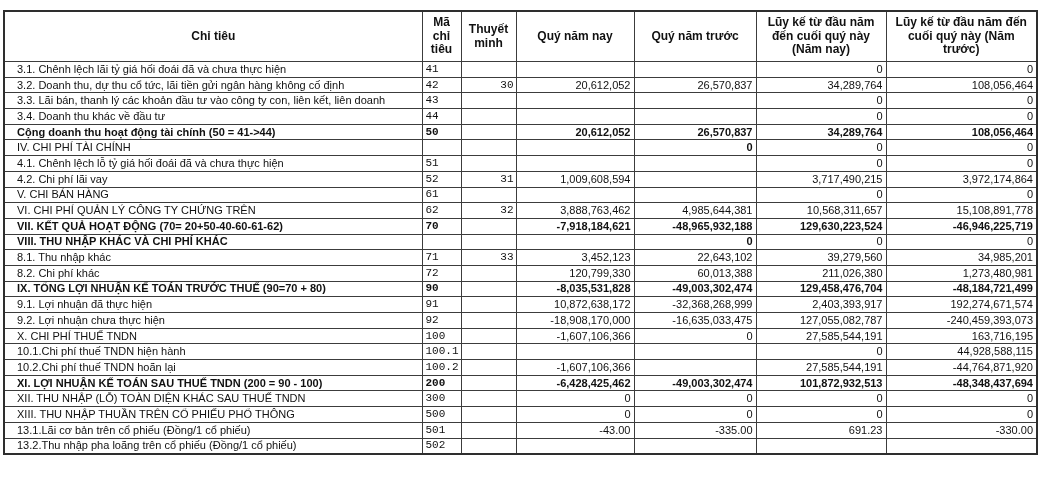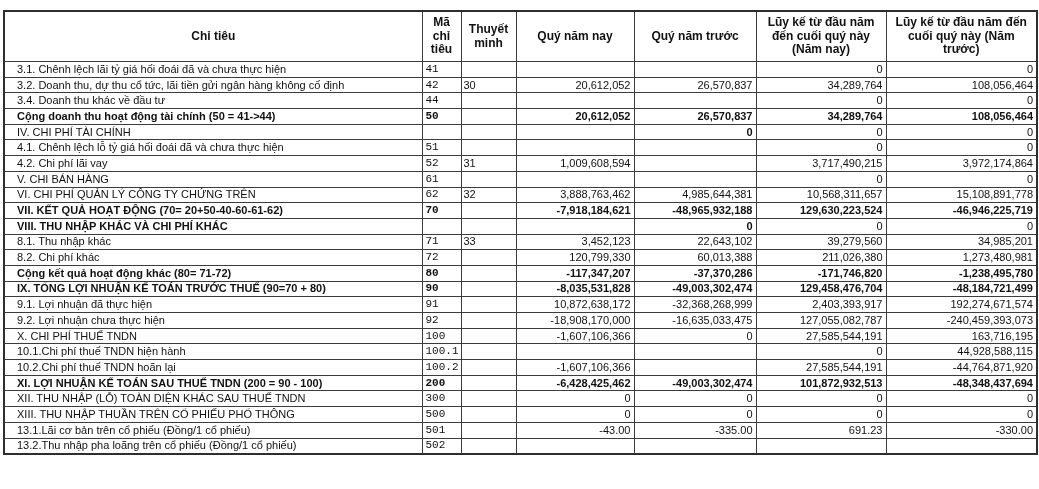--- a/index.html
+++ b/index.html
@@ -39,21 +39,21 @@
   tbody td {
     font-size: 11px;
     line-height: 13px;
     height: 14.7px;
     padding: 0 2px;
     white-space: nowrap;
     vertical-align: middle;
   }
   td.label { padding-left: 12px; text-align: left; }
   td.code  { padding-left: 3px; text-align: left; font-family: Liberation Mono, monospace; }
-  td.note  { text-align: left; }
+  td.note  { text-align: right; font-family: Liberation Mono, monospace; }
   td.num   { text-align: right; padding-right: 3px; }
   tr.bold td { font-weight: bold; }
   td.b { font-weight: bold; }
 </style>
 </head>
 <body>
 
 <div class="sheet">
   <table class="fin">
     <colgroup>
@@ -90,20 +90,29 @@
   <tr>
     <td class="label">3.2. Doanh thu, dự thu cổ tức, lãi tiền gửi ngân hàng không cố định</td>
     <td class="code">42</td>
     <td class="note">30</td>
     <td class="num">20,612,052</td>
     <td class="num">26,570,837</td>
     <td class="num">34,289,764</td>
     <td class="num">108,056,464</td>
   </tr>
 
+  <tr>
+    <td class="label">3.3. Lãi bán, thanh lý các khoản đầu tư vào công ty con, liên kết, liên doanh</td>
+    <td class="code">43</td>
+    <td class="note"></td>
+    <td class="num"></td>
+    <td class="num"></td>
+    <td class="num">0</td>
+    <td class="num">0</td>
+  </tr>
 
   <tr>
     <td class="label">3.4. Doanh thu khác về đầu tư</td>
     <td class="code">44</td>
     <td class="note"></td>
     <td class="num"></td>
     <td class="num"></td>
     <td class="num">0</td>
     <td class="num">0</td>
   </tr>
@@ -202,29 +211,20 @@
   <tr>
     <td class="label">8.2. Chi phí khác</td>
     <td class="code">72</td>
     <td class="note"></td>
     <td class="num">120,799,330</td>
     <td class="num">60,013,388</td>
     <td class="num">211,026,380</td>
     <td class="num">1,273,480,981</td>
   </tr>
 
-  <tr class="bold">
-    <td class="label">Cộng kết quả hoạt động khác (80= 71-72)</td>
-    <td class="code">80</td>
-    <td class="note"></td>
-    <td class="num">-117,347,207</td>
-    <td class="num">-37,370,286</td>
-    <td class="num">-171,746,820</td>
-    <td class="num">-1,238,495,780</td>
-  </tr>
 
   <tr class="bold">
     <td class="label">IX. TỔNG LỢI NHUẬN KẾ TOÁN TRƯỚC THUẾ (90=70 + 80)</td>
     <td class="code">90</td>
     <td class="note"></td>
     <td class="num">-8,035,531,828</td>
     <td class="num">-49,003,302,474</td>
     <td class="num">129,458,476,704</td>
     <td class="num">-48,184,721,499</td>
   </tr>

